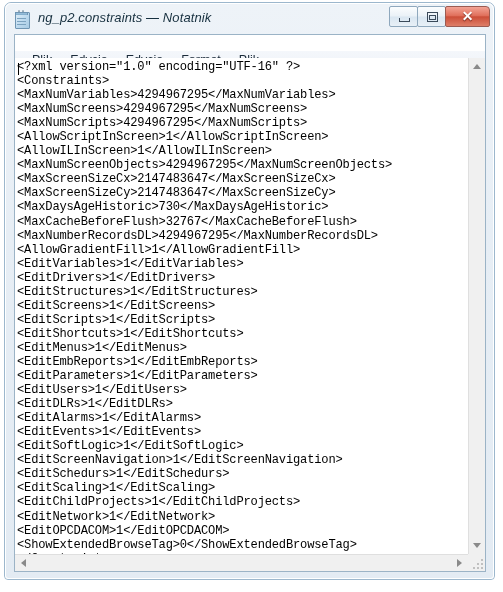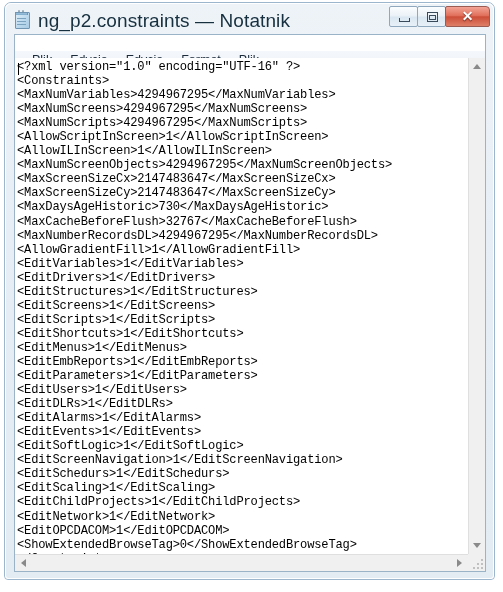--- a/index.html
+++ b/index.html
@@ -79,24 +79,25 @@
     position: absolute;
     top: 0px;
     width: 2px; height: 5px;
     background: #9aacba;
     border-radius: 1px;
   }
   #title-text {
     position: absolute;
     left: 32px;
     top: 6px;
-    font-size: 19px;
+    font-size: 13px;
     color: #17303f;
     white-space: nowrap;
     letter-spacing: 0.1px;
+    font-style: italic;
   }
 
   
   #caption-buttons {
     position: absolute;
     right: 3px;
     top: 2px;
     height: 22px;
     display: flex;
     align-items: stretch;

